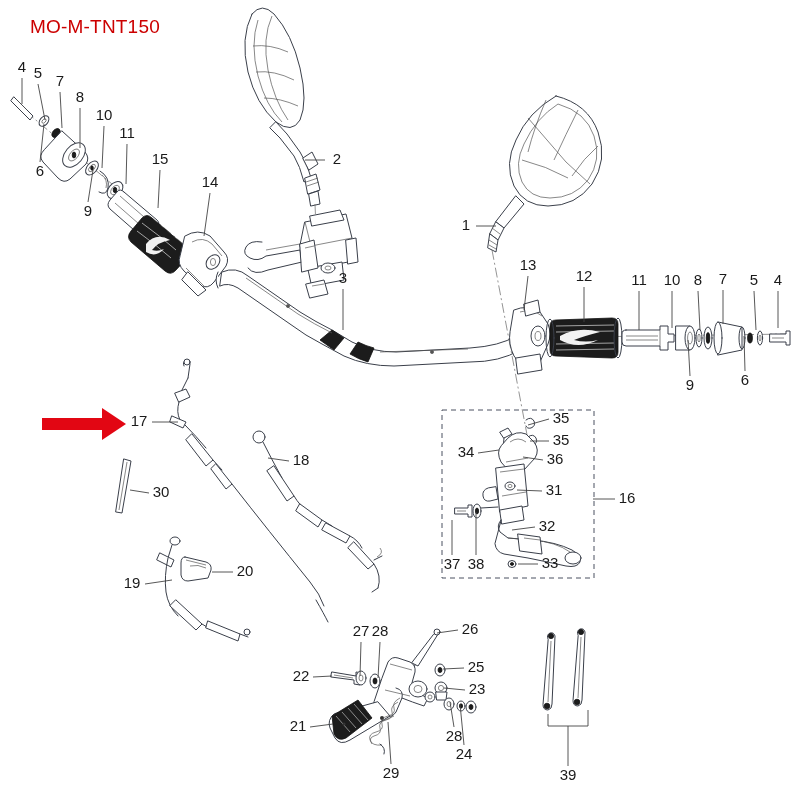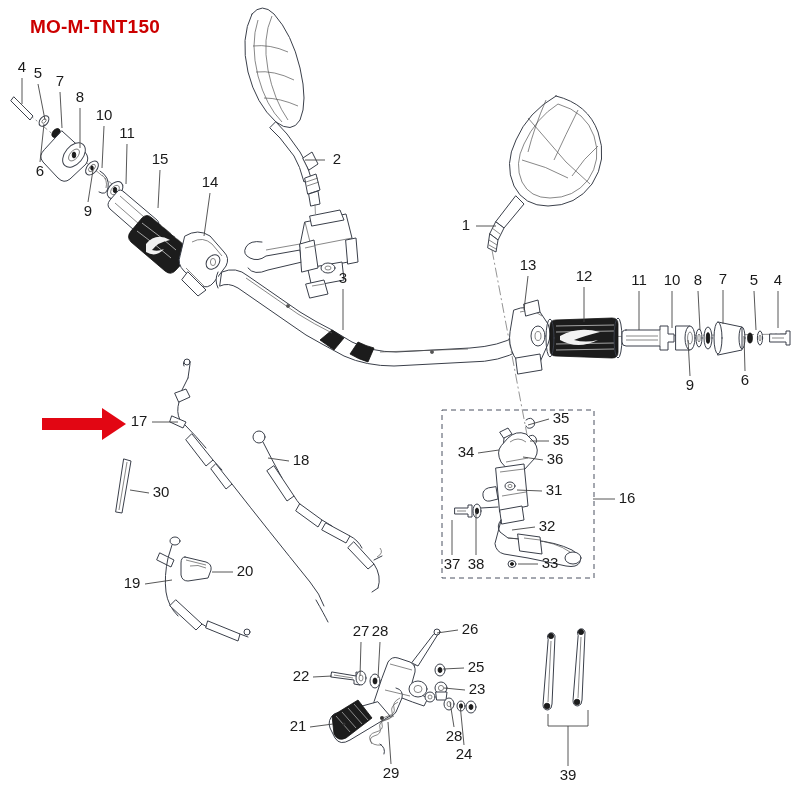--- a/index.html
+++ b/index.html
@@ -17,21 +17,21 @@
     width: 800px;
     height: 800px;
     background: #ffffff;
   }
   #part-title {
     position: absolute;
     left: 30px;
     top: 16px;
     font-family: "Liberation Sans", sans-serif;
     font-size: 19px;
-    font-weight: 700;
+    font-weight: 400;
     color: #cc0000;
     letter-spacing: 0.2px;
     white-space: nowrap;
   }
   svg.layer {
     position: absolute;
     left: 0; top: 0;
     width: 800px; height: 800px;
   }
   .callout-num {

